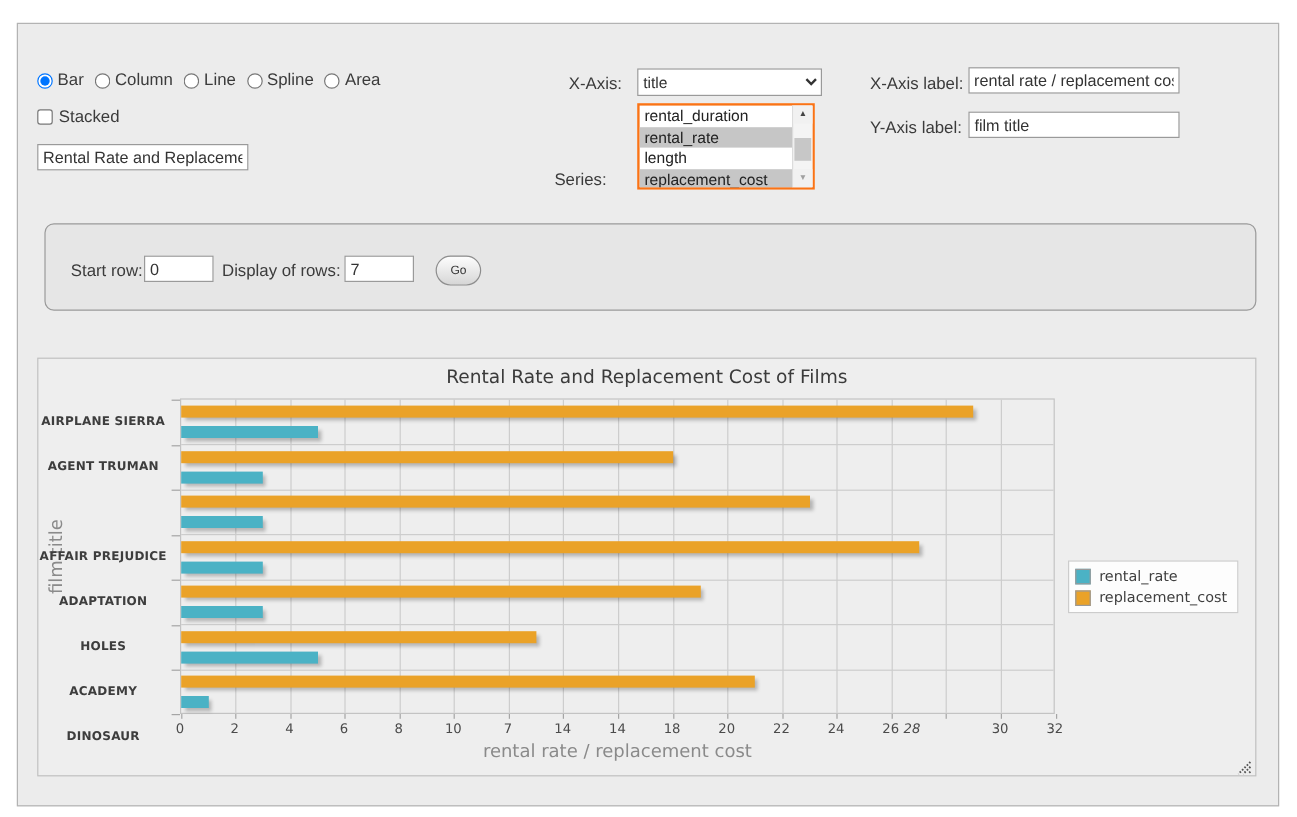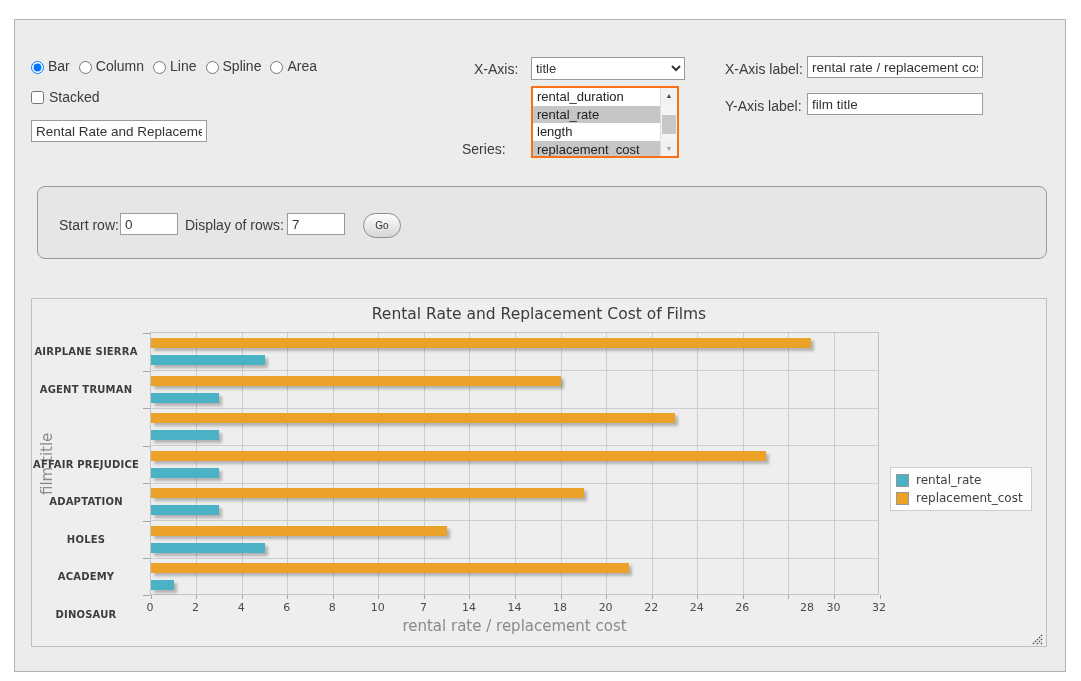--- a/index.html
+++ b/index.html
@@ -229,21 +229,21 @@
           <div class="xtick-label" style="left: 300.25px;">8</div>
           <div class="xtick-label" style="left: 345.812px;">10</div>
           <div class="xtick-label" style="left: 391.375px;">7</div>
           <div class="xtick-label" style="left: 436.938px;">14</div>
           <div class="xtick-label" style="left: 482.5px;">14</div>
           <div class="xtick-label" style="left: 528.062px;">18</div>
           <div class="xtick-label" style="left: 573.625px;">20</div>
           <div class="xtick-label" style="left: 619.188px;">22</div>
           <div class="xtick-label" style="left: 664.75px;">24</div>
           <div class="xtick-label" style="left: 710.312px;">26</div>
-          <div class="xtick-label" style="left: 775px;">28</div>
+          <div class="xtick-label" style="left: 728px; font-style: italic;">28</div>
           <div class="xtick-label" style="left: 801.438px;">30</div>
           <div class="xtick-label" style="left: 847px;">32</div>
         </div>
       <div class="xaxis-title">rental rate / replacement cost</div>
       <div class="legend" id="legend">
           <div class="legend-row">
             <div class="legend-swatch" style="background: rgb(75, 178, 197);"></div>
             <div class="legend-label">rental_rate</div>
           </div>
           <div class="legend-row">

